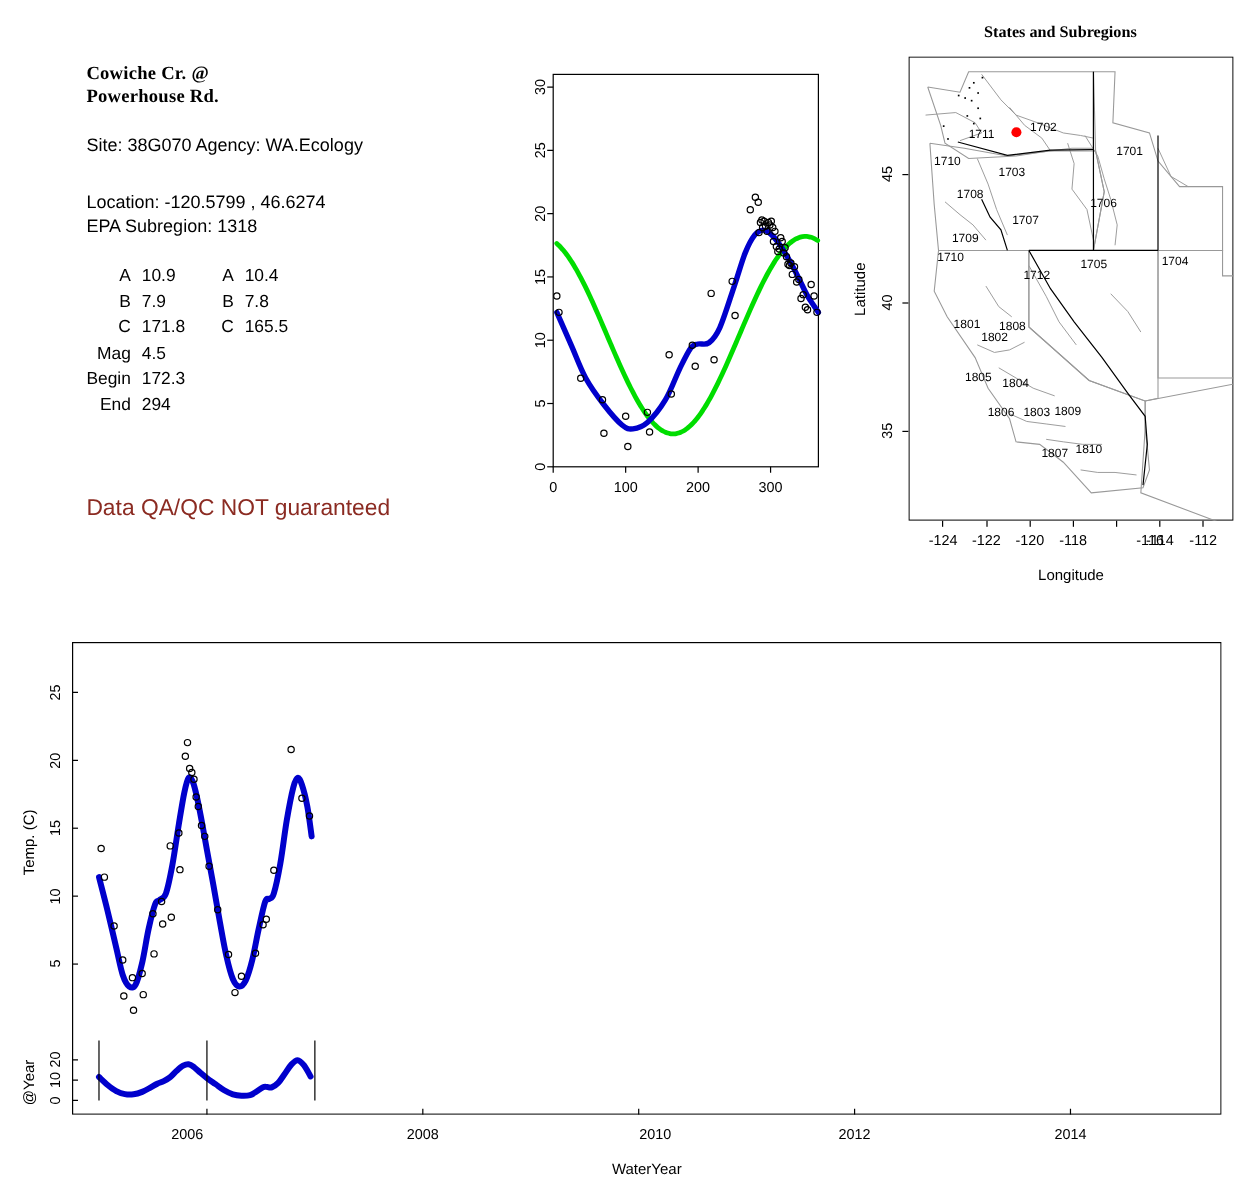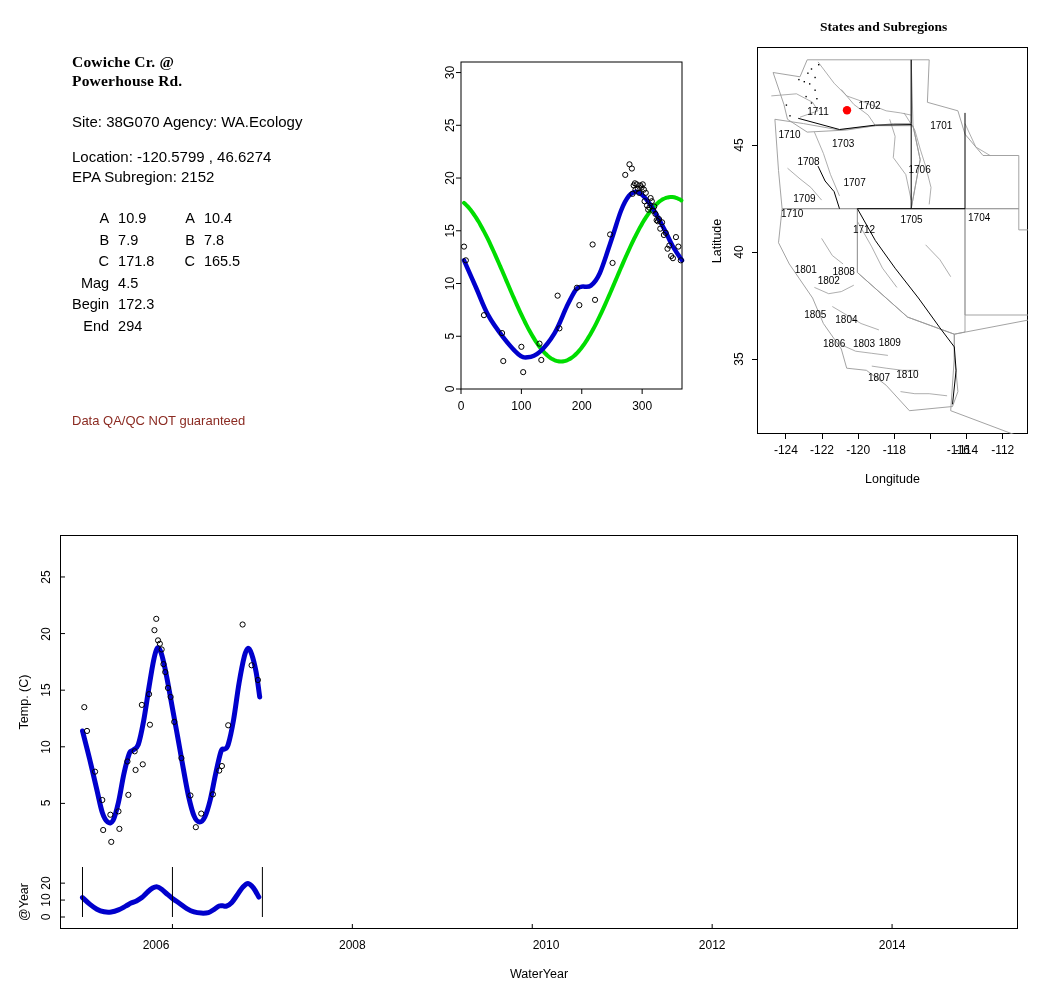--- a/index.html
+++ b/index.html
@@ -6,30 +6,30 @@
   body{width:1038px;height:1001px;position:relative;overflow:hidden;
        font-family:"Liberation Sans",sans-serif;color:#000;}
   .abs{position:absolute;}
 
   
   #info-block{left:72px;top:52px;width:310px;}
   #site-title{font-family:"Liberation Serif",serif;font-weight:bold;font-size:15.5px;
               line-height:19px;letter-spacing:.2px;white-space:pre-line;}
   .info-line{font-size:15px;line-height:19px;margin-top:0;}
   #site-agency{margin-top:22px;}
-  #location-line{margin-top:16px;}
+  #location-line{margin-top:28px;}
   #subregion-line{margin-top:1px;}
 
   #param-table{margin-top:22px;font-size:14.5px;line-height:21.5px;}
   #param-table table{border-collapse:collapse;}
   #param-table td{padding:0;font-size:14.5px;line-height:21.5px;white-space:nowrap;}
   .pkey{text-align:right;padding-right:9px !important;}
   .pval{text-align:left;padding-right:30px !important;margin-top:28px;}
 
-  #qaqc-note{left:72px;top:413px;font-size:13px;color:#8b2b22;}
+  #qaqc-note{left:72px;top:413px;font-size:19px;color:#8b2b22;}
   .tick-lab{position:absolute;font-size:12px;color:#000;white-space:nowrap;}
   .tick-mark{position:absolute;background:#000;}
   .axis-title{position:absolute;font-size:12.5px;white-space:nowrap;}
 
   
   #seasonal-panel{left:415px;top:52px;width:273px;height:383px;}
   #seasonal-svg{position:absolute;left:0;top:0;}
 
   
   #map-title{left:820px;top:19px;font-family:"Liberation Serif",serif;
@@ -42,21 +42,21 @@
   #ts-svg{position:absolute;left:0;top:0;}
 </style>
 </head>
 <body>
 
 <div class="abs" id="info-block">
   <div id="site-title">Cowiche Cr. @
 Powerhouse Rd.</div>
   <div class="info-line" id="site-agency">Site: 38G070     Agency: WA.Ecology</div>
   <div class="info-line" id="location-line">Location: -120.5799 , 46.6274</div>
-  <div class="info-line" id="subregion-line">EPA Subregion: 2152</div>
+  <div class="info-line" id="subregion-line">EPA Subregion: 1318</div>
 
   <div id="param-table">
     <table>
       <tbody>
         <tr>
           <td class="pkey">A</td>
           <td class="pval">10.9</td>
           <td class="pkey">A</td>
           <td class="pval">10.4</td>
         </tr>

